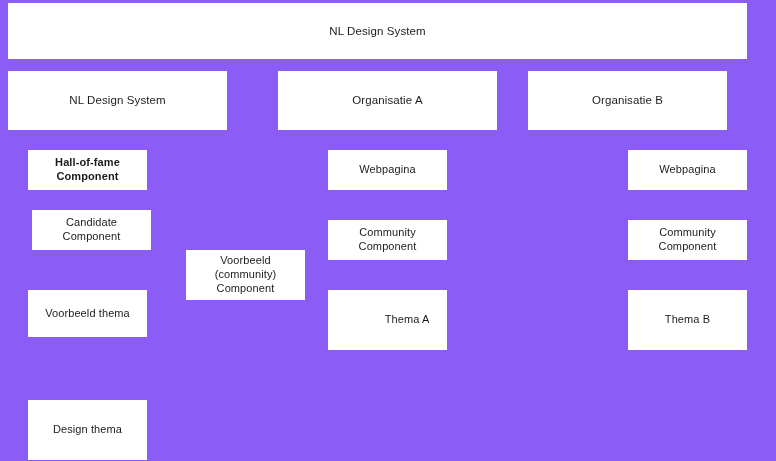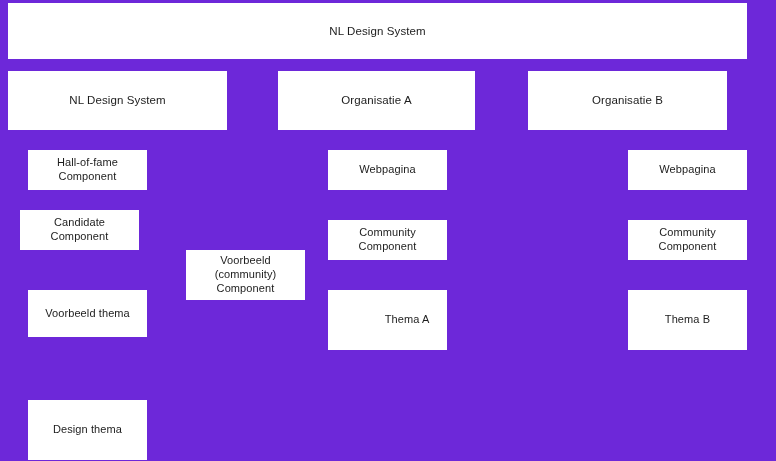--- a/index.html
+++ b/index.html
@@ -7,21 +7,21 @@
     padding: 0;
     background: #000000;
   }
   body {
     font-family: "Liberation Sans", sans-serif;
   }
   #canvas {
     position: relative;
     width: 776px;
     height: 461px;
-    background: #6d28d9;
+    background: #8b5cf6;
     overflow: hidden;
   }
   .node {
     position: absolute;
     background: #ffffff;
     color: #1c1c1c;
     display: flex;
     align-items: center;
     justify-content: center;
     text-align: center;
@@ -45,34 +45,34 @@
 <div id="canvas">
 
   <div class="node tier-root" style="left:8px; top:3px; width:739px; height:56px;">
     <span class="label">NL Design System</span>
   </div>
 
   <div class="node tier-org" style="left:8px; top:71px; width:219px; height:59px;">
     <span class="label">NL Design System</span>
   </div>
 
-  <div class="node tier-org" style="left:278px; top:71px; width:197px; height:59px;">
+  <div class="node tier-org" style="left:278px; top:71px; width:219px; height:59px;">
     <span class="label">Organisatie A</span>
   </div>
 
   <div class="node tier-org" style="left:528px; top:71px; width:199px; height:59px;">
     <span class="label">Organisatie B</span>
   </div>
 
-  <div class="node" style="left:28px; top:150px; width:119px; height:40px;">
+  <div class="node" style="left:28px; top:150px; width:119px; height:40px;font-weight:bold;">
     <span class="label">Hall-of-fame
 Component</span>
   </div>
 
-  <div class="node" style="left:20px; top:210px; width:119px; height:40px;">
+  <div class="node" style="left:32px; top:210px; width:119px; height:40px;">
     <span class="label">Candidate
 Component</span>
   </div>
 
   <div class="node" style="left:186px; top:250px; width:119px; height:50px;">
     <span class="label">Voorbeeld
 (community)
 Component</span>
   </div>
 

